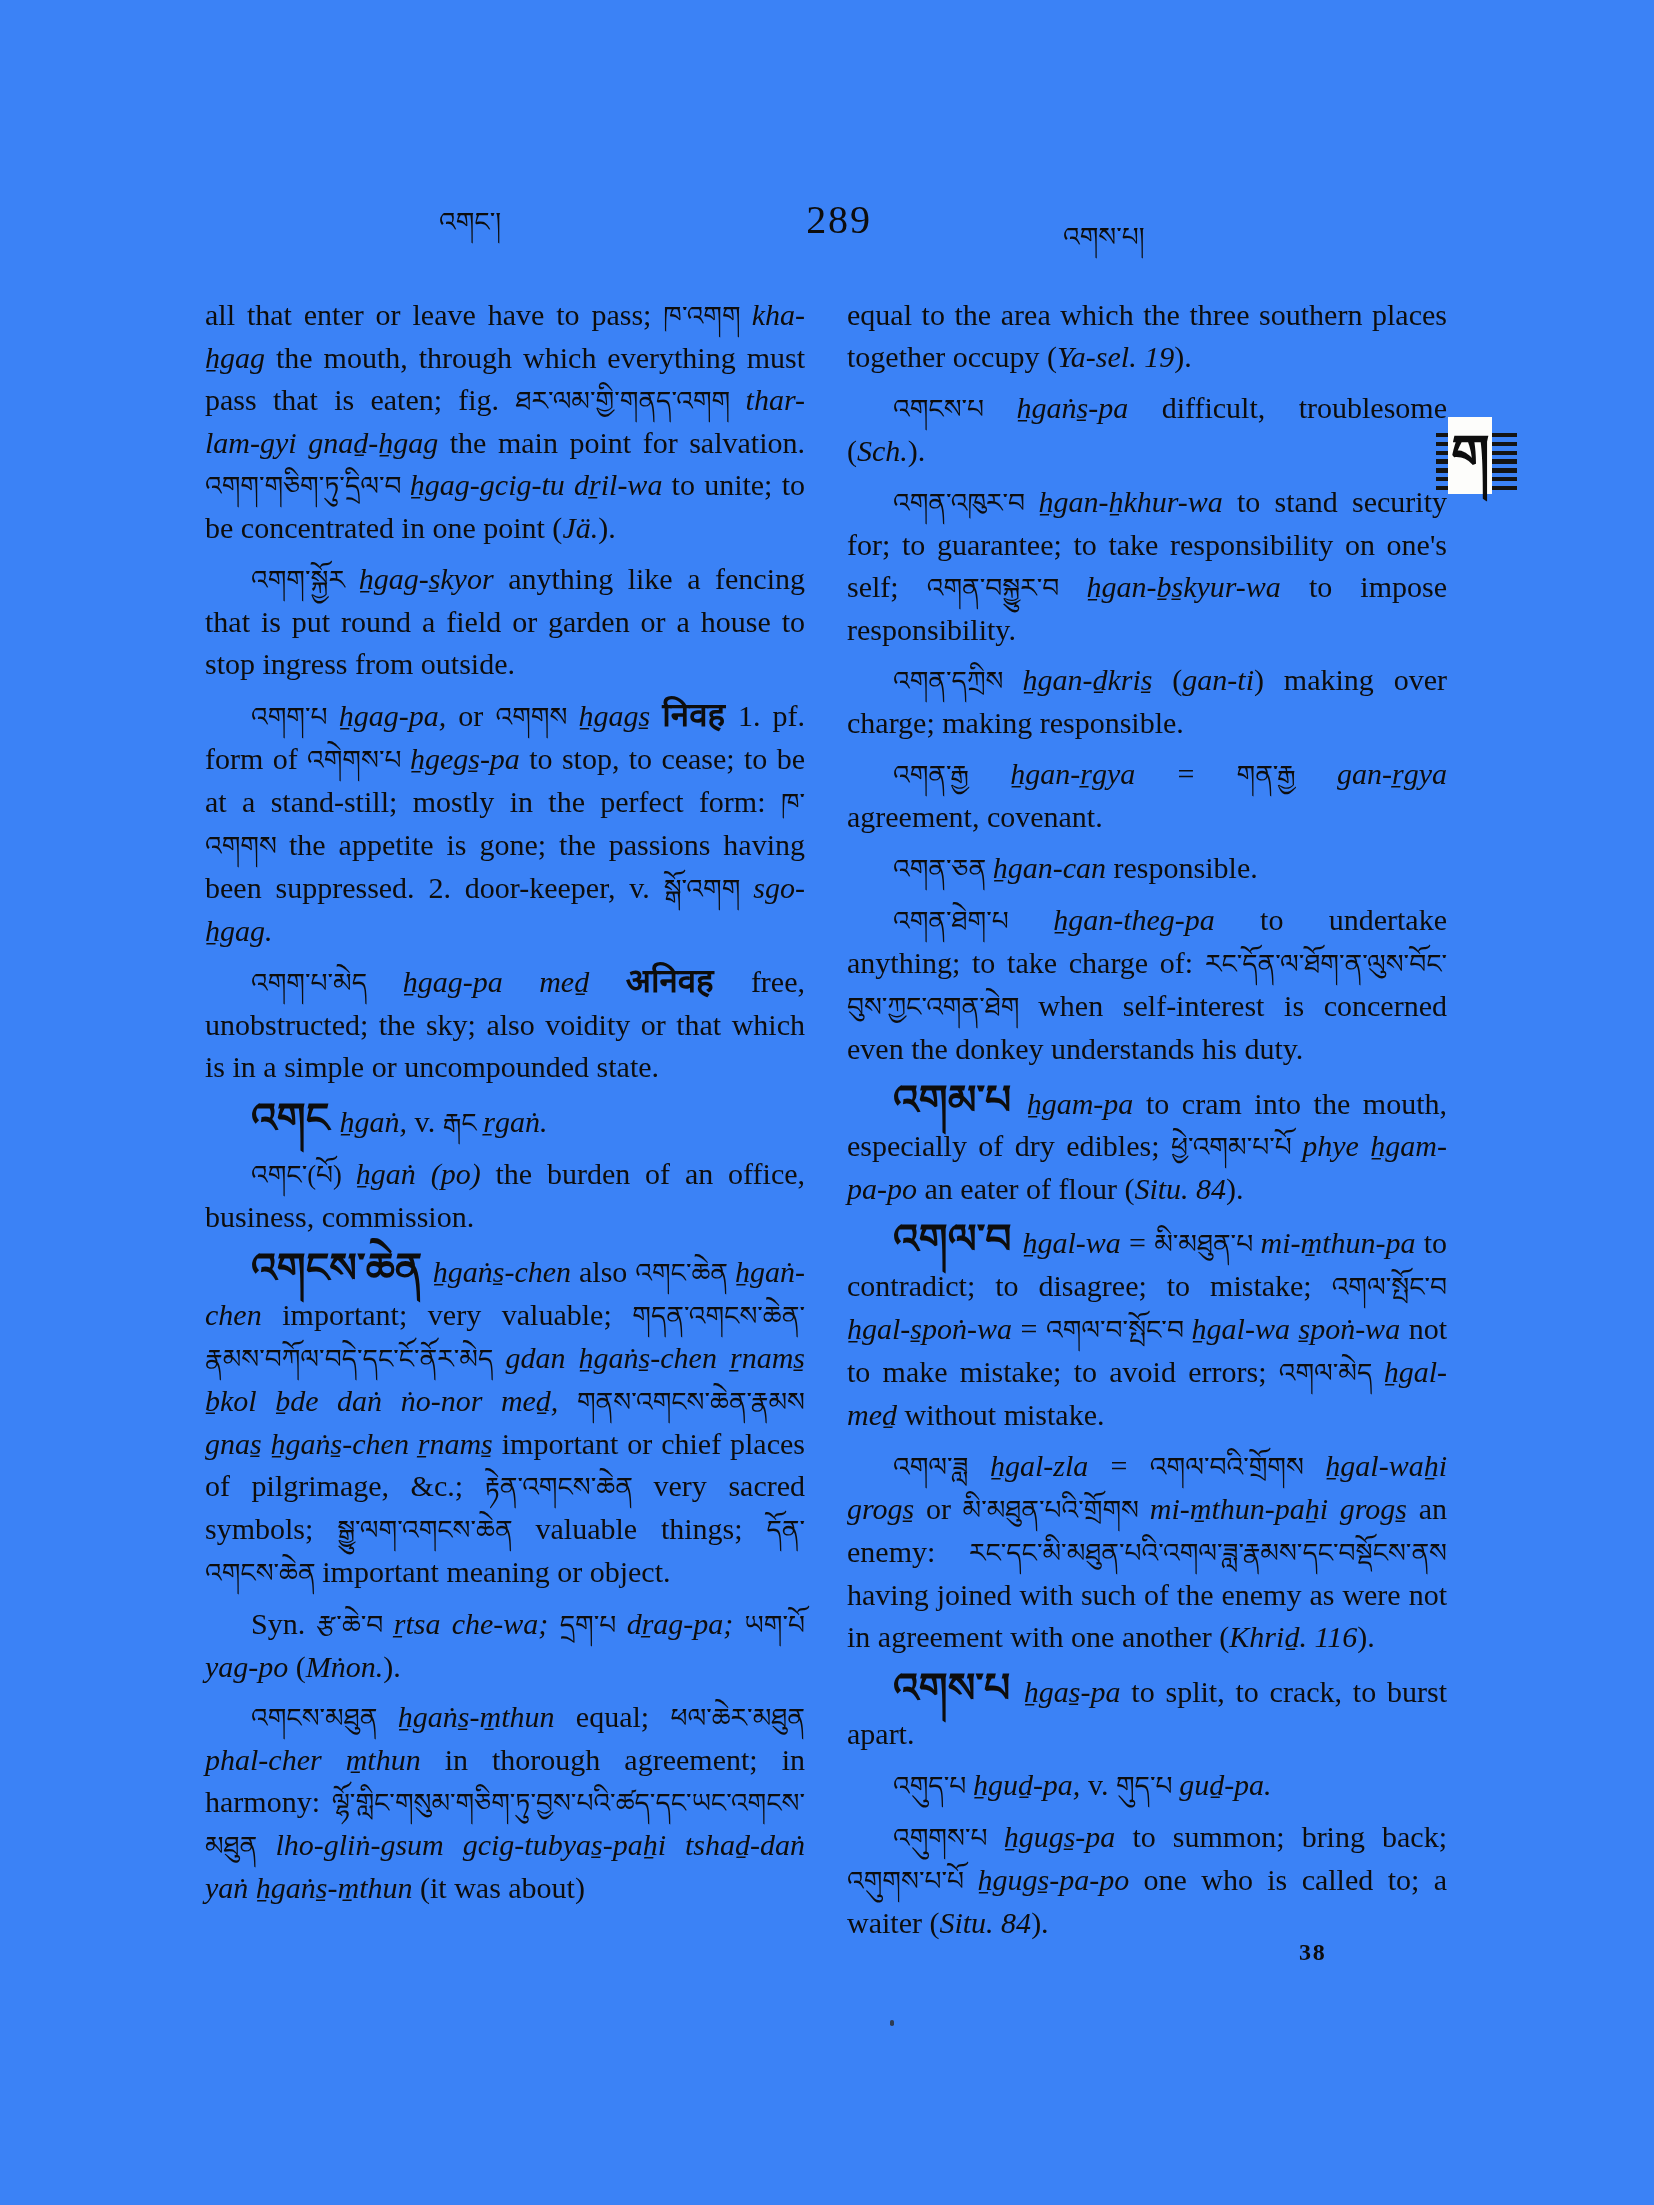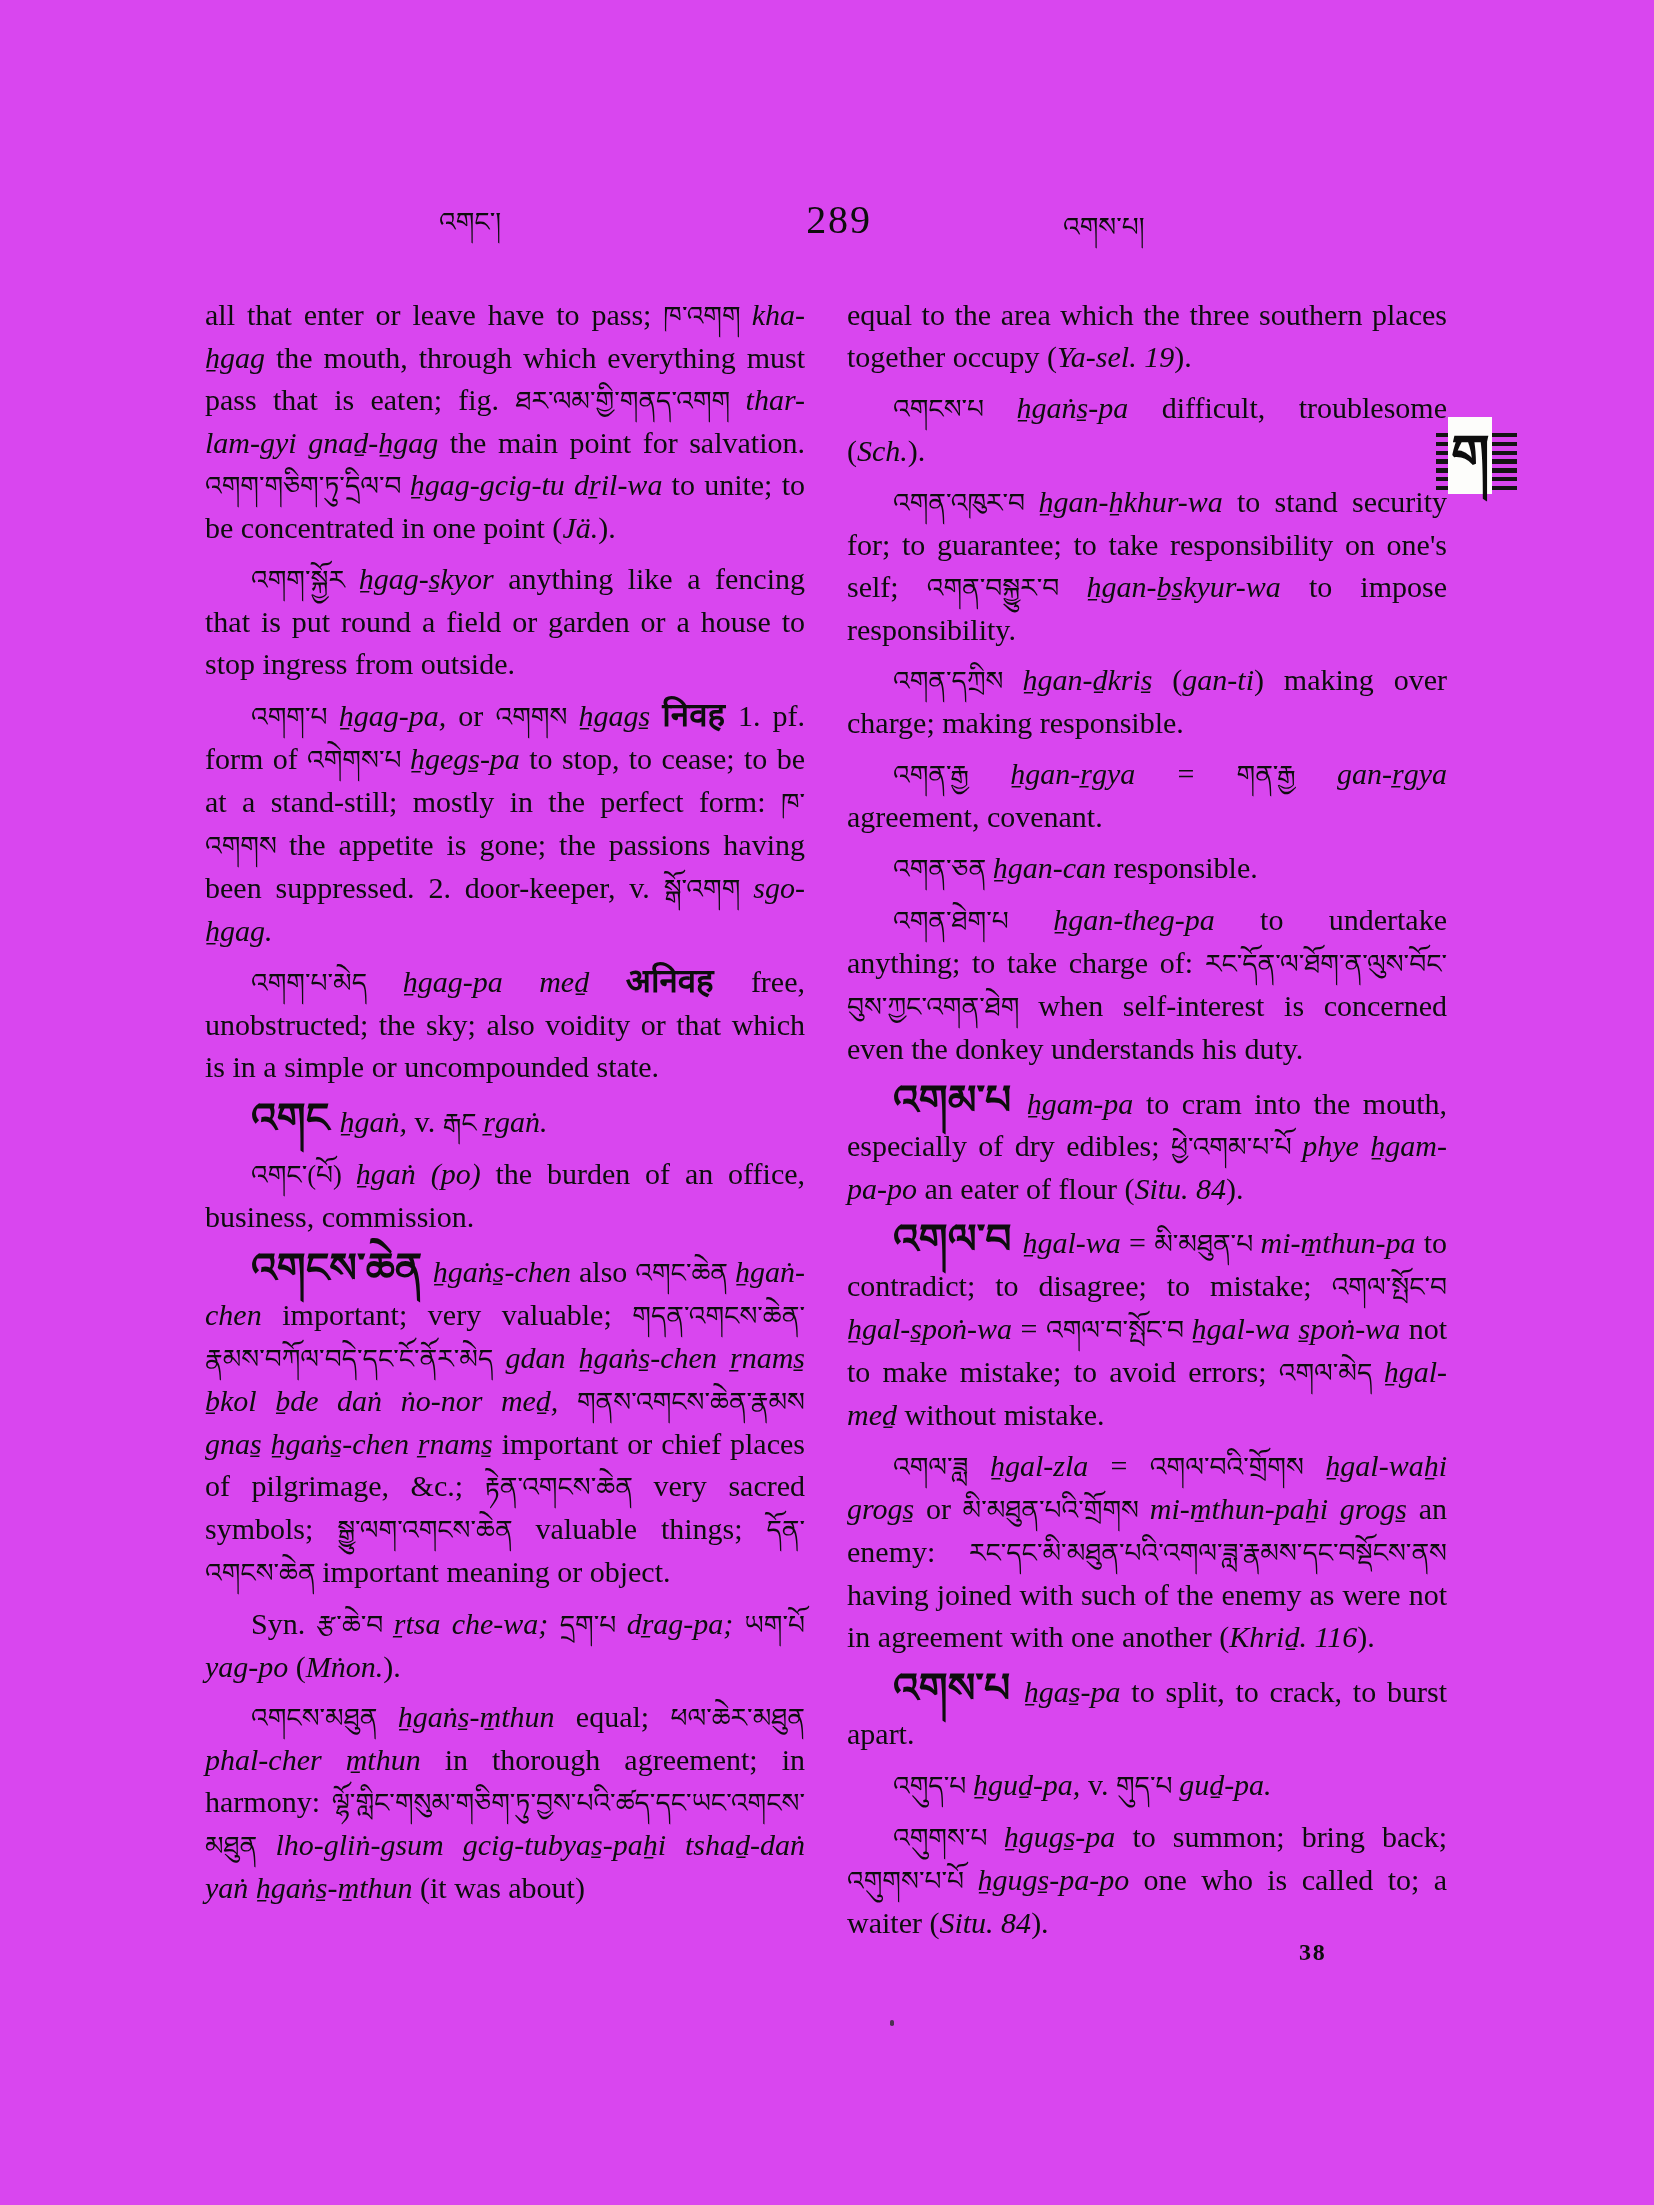--- a/index.html
+++ b/index.html
@@ -1,28 +1,28 @@
 <!DOCTYPE html>
 <html style="font-size:14px"><head>
 <meta charset="utf-8">
 <style>
   html,body{margin:0;padding:0;background:#e8e8e4;}
   .page{
     position:relative;
     width:1654px;height:2206px;
-    background:#d946ef;
+    background:#3b82f6;
     color:#0d0d0d;
     font-family:"Liberation Serif", "DejaVu Serif", serif;
     overflow:hidden;
   }
   
   .head{position:absolute;top:196px;left:0;width:100%;height:53px;}
   .head-left{position:absolute;left:439px;top:5.3px;font-size:28px;}
   .head-center{position:absolute;left:0;right:0;top:0;text-align:center;font-size:40px;letter-spacing:1.8px;padding-left:24px;}
-  .head-right{position:absolute;left:1063px;top:10px;font-size:28px;}
+  .head-right{position:absolute;left:1063px;top:20px;font-size:28px;}
   
   .columns{position:absolute;top:270px;left:205px;width:1242px;display:flex;gap:42px;align-items:flex-start;margin-top:24px;}
   .col{width:600px;}
   p.entry{
     margin:0 0 8.8px 0;
     text-align:justify;
     font-size:30px;
     line-height:42px;
   }
   p.entry.indent{text-indent:46px;}

